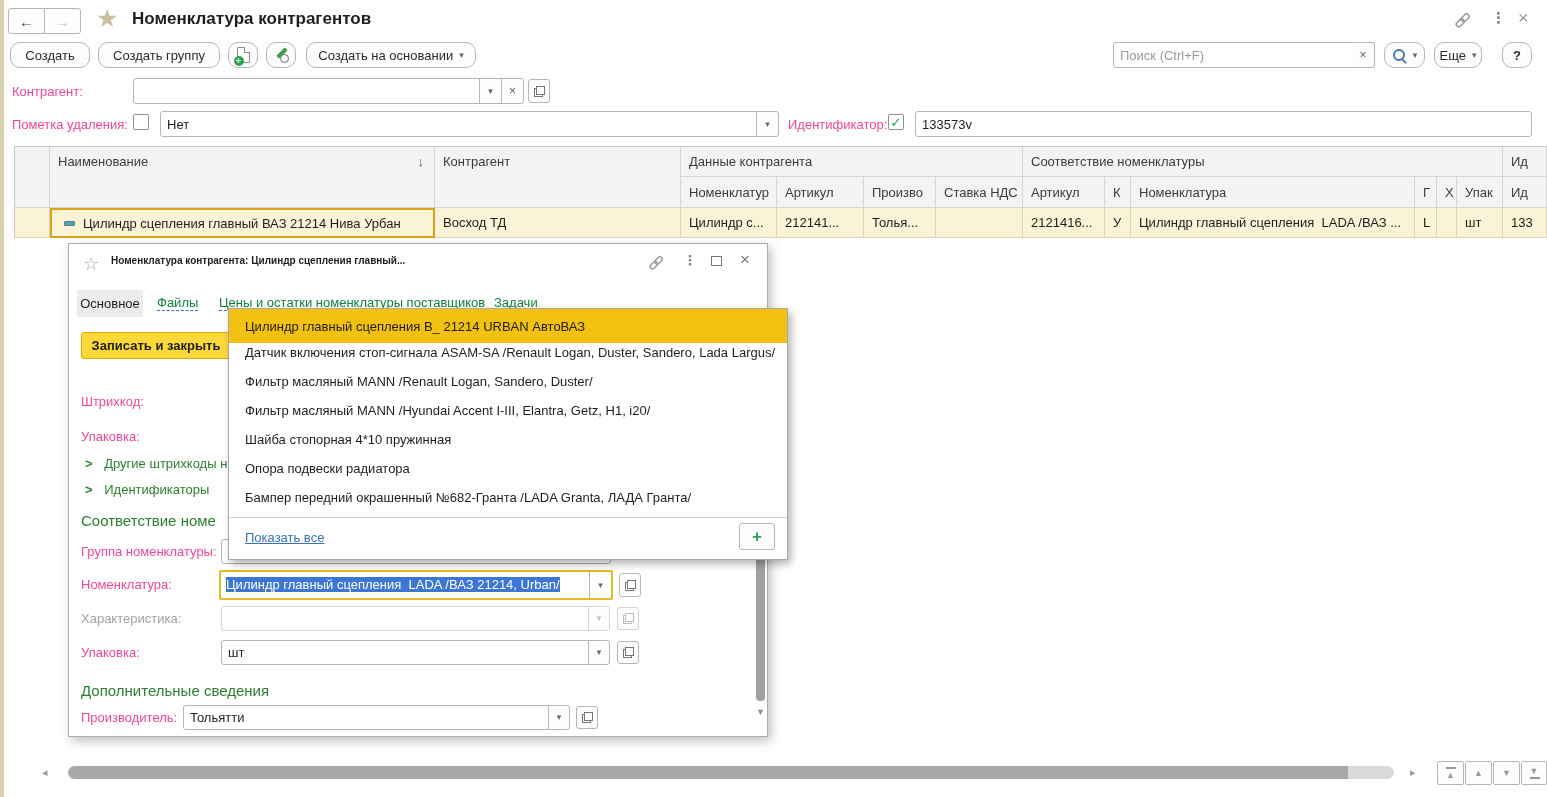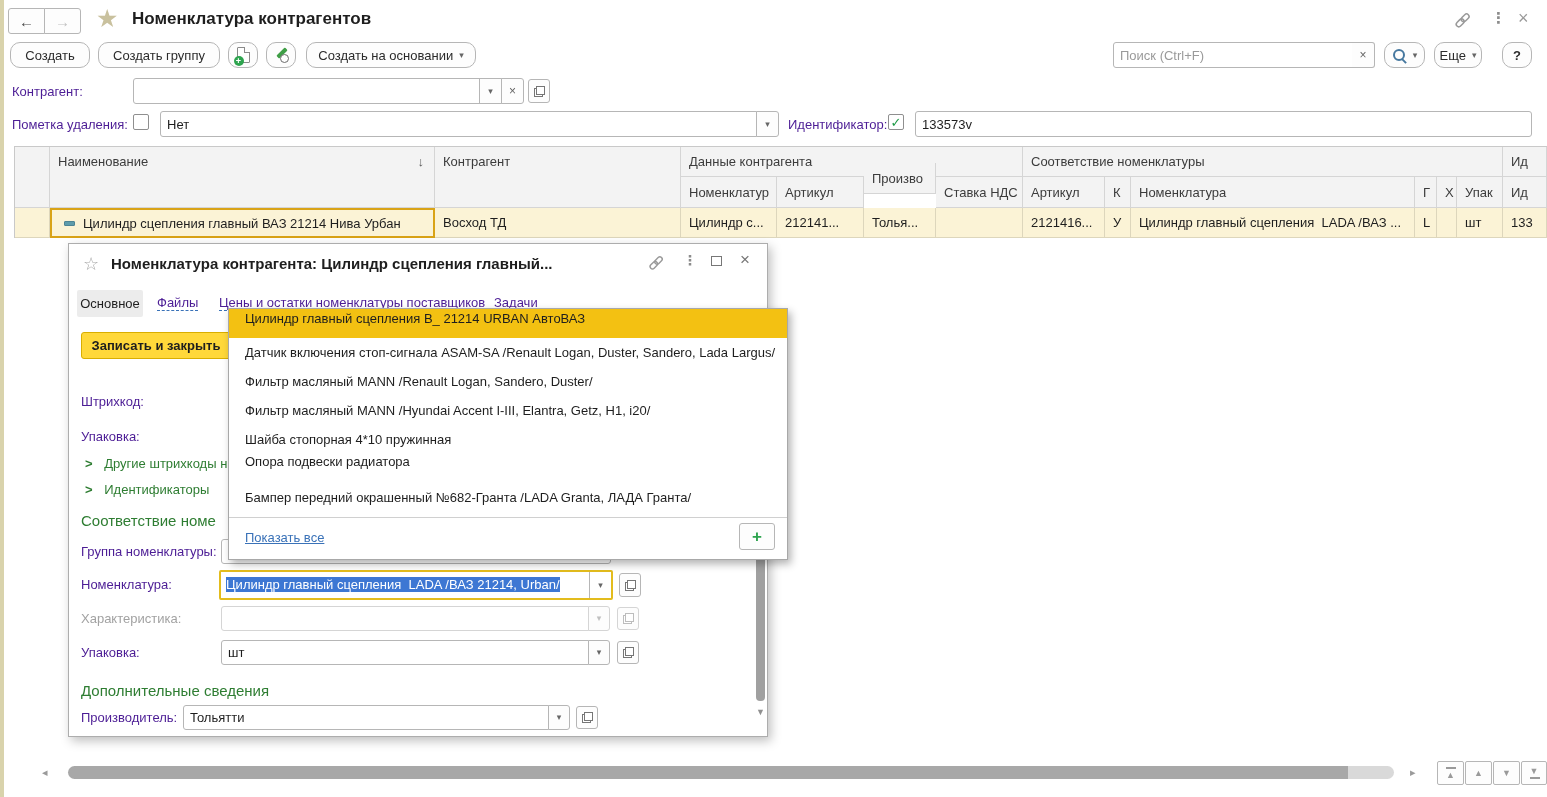--- a/index.html
+++ b/index.html
@@ -9,21 +9,21 @@
   .abs{position:absolute}
   .btn{position:absolute;height:26px;border:1px solid #b6b6b6;border-radius:10px;background:#fdfdfd;
        display:flex;align-items:center;justify-content:center;gap:6px;font-size:13px;color:#2b2b2b;white-space:nowrap}
   .fld{position:absolute;height:26px;border:1px solid #b6b6b6;border-radius:2px;background:#fff;
        padding:8px 6px;font-size:13px;font-family:inherit;color:#1e1e1e}
   input.fld{outline:none}
   input.fld::placeholder{color:#9a9a9a}
   .sq{position:absolute;height:26px;border:1px solid #b6b6b6;background:#fdfdfd;display:flex;
       align-items:center;justify-content:center;color:#666}
   .caret{font-size:9px;color:#666;line-height:1}
-  .lbl{position:absolute;white-space:nowrap;color:#4c1d95}
+  .lbl{position:absolute;white-space:nowrap;color:#ec4899}
   .hcell{position:absolute;background:#f3f3f3;border-right:1px solid #d5d5d5;border-bottom:1px solid #d5d5d5;
          color:#3c3c3c;display:flex;align-items:center;padding:0 8px;white-space:nowrap;overflow:hidden}
   .dcell{position:absolute;top:208px;height:30px;background:#fbf3d6;border-right:1px solid #ddd6bc;
          border-bottom:1px solid #ddd6bc;display:flex;align-items:center;padding:0 8px;white-space:pre;overflow:hidden}
   .open-ico{position:relative;width:11px;height:11px;display:inline-block}
   .open-ico::before{content:"";position:absolute;left:0;bottom:0;width:7px;height:7px;border:1px solid #767676;background:#fff}
   .open-ico::after{content:"";position:absolute;right:0;top:0;width:7px;height:7px;border:1px solid #767676;background:#fff}
   .open-ico.dim::before,.open-ico.dim::after{border-color:#bdbdbd}
   .mag{position:relative;width:15px;height:15px;display:inline-block}
   .mag::before{content:"";position:absolute;left:1px;top:1px;width:8px;height:8px;border:2px solid #46789f;border-radius:50%}
@@ -33,21 +33,21 @@
   .doccopy::after{content:"+";position:absolute;left:-4px;bottom:-4px;width:10px;height:10px;line-height:10px;text-align:center;
                   font-size:9px;font-weight:bold;color:#fff;background:#2ea44f;border-radius:50%}
   .pencil{position:relative;width:16px;height:16px;display:inline-block}
   .pencil::before{content:"";position:absolute;left:7px;top:0px;width:4px;height:12px;background:#3f9e46;border-radius:1px;transform:rotate(45deg)}
   .pencil::after{content:"";position:absolute;right:0;bottom:0;width:7px;height:7px;border:1px solid #6b6b6b;border-radius:50%;background:#fff}
   .cb{position:absolute;width:16px;height:16px;border:1px solid #8f8f8f;border-radius:2px;background:#fff;
       display:flex;align-items:center;justify-content:center;color:#1d9a46;font-weight:bold;font-size:13px;line-height:1}
   .dash-ico{display:inline-block;width:11px;height:5px;background:#5e9cab;border:1px solid #4d8494;border-radius:1px;margin-right:8px}
   .glink{color:#2e7d32}
   .blink{color:#3a72b8}
-  .tab-link{position:absolute;color:#4c1d95;border-bottom:1px dashed #3a72b8;white-space:nowrap}
+  .tab-link{position:absolute;color:#15803d;border-bottom:1px dashed #3a72b8;white-space:nowrap}
   .hbar{position:absolute;left:8px;width:10px;height:2px;background:#9a9a9a}
   .sel-text{background:#3d77d3;color:#fff;white-space:pre}
 </style>
 </head>
 <body>
 
 <div class="screen">
 
   <div class="abs" style="left:0;top:0;width:4px;height:797px;background:#d9d3ac"></div>
 
@@ -145,21 +145,21 @@
   <div class="hcell" style="left:1503px;top:147px;width:44px;height:30px">
     <span>Ид</span>
   </div>
 
   <div class="hcell" style="left:681px;top:177px;width:96px;height:31px">
     <span>Номенклатур</span>
     </div>
   <div class="hcell" style="left:777px;top:177px;width:87px;height:31px">
     <span>Артикул</span>
     </div>
-  <div class="hcell" style="left:864px;top:163px;width:72px;height:31px">
+  <div class="hcell" style="left:864px;top:177px;width:72px;height:31px">
     <span>Произво</span>
     </div>
   <div class="hcell" style="left:936px;top:177px;width:87px;height:31px">
     <span>Ставка НДС</span>
     </div>
   <div class="hcell" style="left:1023px;top:177px;width:82px;height:31px">
     <span>Артикул</span>
     </div>
   <div class="hcell" style="left:1105px;top:177px;width:26px;height:31px">
     <span>К</span>
@@ -207,21 +207,21 @@
     <span></span></div>
   <div class="dcell" style="left:1457px;width:46px">
     <span>шт</span></div>
   <div class="dcell" style="left:1503px;width:44px">
     <span>133</span></div>
 
   <div class="abs" style="left:68px;top:243px;width:700px;height:494px;background:#fff;border:1px solid #adadad;
               box-shadow:3px 4px 10px rgba(0,0,0,.25);z-index:10">
 
     <div class="abs" style="left:14px;top:9px;font-size:18px;color:#a8a8a8">☆</div>
-    <div class="abs" style="left:42px;top:11px;font-size:15px;font-weight:bold;white-space:nowrap">Номенклатура контрагента: Цилиндр сцепления главный...</div>
+    <div class="abs" style="left:42px;top:11px;font-size:10px;font-weight:bold;white-space:nowrap">Номенклатура контрагента: Цилиндр сцепления главный...</div>
     <svg class="abs" style="left:578px;top:10px" width="19" height="17" viewBox="0 0 20 18">
       <g transform="rotate(-45 10 9)" fill="none" stroke="#9a9a9a" stroke-width="1.5">
         <rect x="1.5" y="6.5" width="9" height="5" rx="2.5"></rect>
         <rect x="8.5" y="6.5" width="9" height="5" rx="2.5"></rect>
       </g>
     </svg>
     <div class="abs" style="left:614px;top:8px;font-size:14px;font-weight:bold;color:#8c8c8c">⋮</div>
     <div class="abs" style="left:642px;top:12px;width:11px;height:10px;border:1px solid #777"></div>
     <div class="abs" style="left:671px;top:6px;font-size:17px;color:#777">×</div>
 
@@ -296,36 +296,36 @@
     <div class="sq" style="left:507px;top:462px;width:22px;height:23px;border-radius:3px">
       <span class="open-ico"></span>
     </div>
 
     <div class="abs" style="left:687px;top:100px;width:9px;height:357px;background:#a0a0a0;border-radius:4px"></div>
     <div class="abs" style="left:687px;top:463px;font-size:9px;color:#909090">▼</div>
   </div>
 
   <div class="abs" style="left:228px;top:308px;width:560px;height:252px;background:#fff;border:1px solid #a8a8a8;
               box-shadow:3px 4px 8px rgba(0,0,0,.3);z-index:30">
-    <div class="abs" style="left:0;top:0;width:558px;height:29px;background:#f3c112;display:flex;padding:2px 16px;white-space:nowrap;overflow:hidden">
+    <div class="abs" style="left:0;top:0;width:558px;height:29px;background:#f3c112;display:flex;align-items:center;padding:17px 16px;white-space:nowrap;overflow:hidden">
       <span>Цилиндр главный сцепления В_ 21214 URBAN АвтоВАЗ</span>
       </div>
     <div class="abs" style="left:0;top:29px;width:558px;height:29px;display:flex;align-items:center;padding:0 16px;white-space:nowrap;overflow:hidden">
       <span>Датчик включения стоп-сигнала ASAM-SA /Renault Logan, Duster, Sandero, Lada Largus/</span>
       </div>
     <div class="abs" style="left:0;top:58px;width:479px;height:29px;display:flex;align-items:center;padding:0 16px;white-space:nowrap;overflow:hidden">
       <span>Фильтр масляный MANN /Renault Logan, Sandero, Duster/</span>
       </div>
     <div class="abs" style="left:0;top:87px;width:558px;height:29px;display:flex;align-items:center;padding:0 16px;white-space:nowrap;overflow:hidden">
       <span>Фильтр масляный MANN /Hyundai Accent I-III, Elantra, Getz, H1, i20/</span>
       </div>
     <div class="abs" style="left:0;top:116px;width:558px;height:29px;display:flex;align-items:center;padding:0 16px;white-space:nowrap;overflow:hidden">
       <span>Шайба стопорная 4*10 пружинная</span>
       </div>
-    <div class="abs" style="left:0;top:145px;width:558px;height:29px;display:flex;align-items:flex-start;padding:0 16px;white-space:nowrap;overflow:hidden">
+    <div class="abs" style="left:0;top:145px;width:558px;height:29px;display:flex;align-items:center;padding:0 16px;white-space:nowrap;overflow:hidden">
       <span>Опора подвески радиатора</span>
       </div>
     <div class="abs" style="left:0;top:174px;width:558px;height:29px;display:flex;align-items:center;padding:0 16px;white-space:nowrap;overflow:hidden">
       <span>Бампер передний окрашенный №682-Гранта /LADA Granta, ЛАДА Гранта/</span>
       </div>
     <div class="abs" style="left:0;top:208px;width:558px;height:1px;background:#d0d0d0"></div>
     <div class="abs blink" style="left:16px;top:221px;text-decoration:underline">Показать все</div>
     <div class="abs" style="left:510px;top:214px;width:36px;height:27px;border:1px solid #b6b6b6;border-radius:3px;background:#fdfdfd;
                 display:flex;align-items:center;justify-content:center">
       <span style="color:#2ea44f;font-size:17px;font-weight:bold">+</span>

